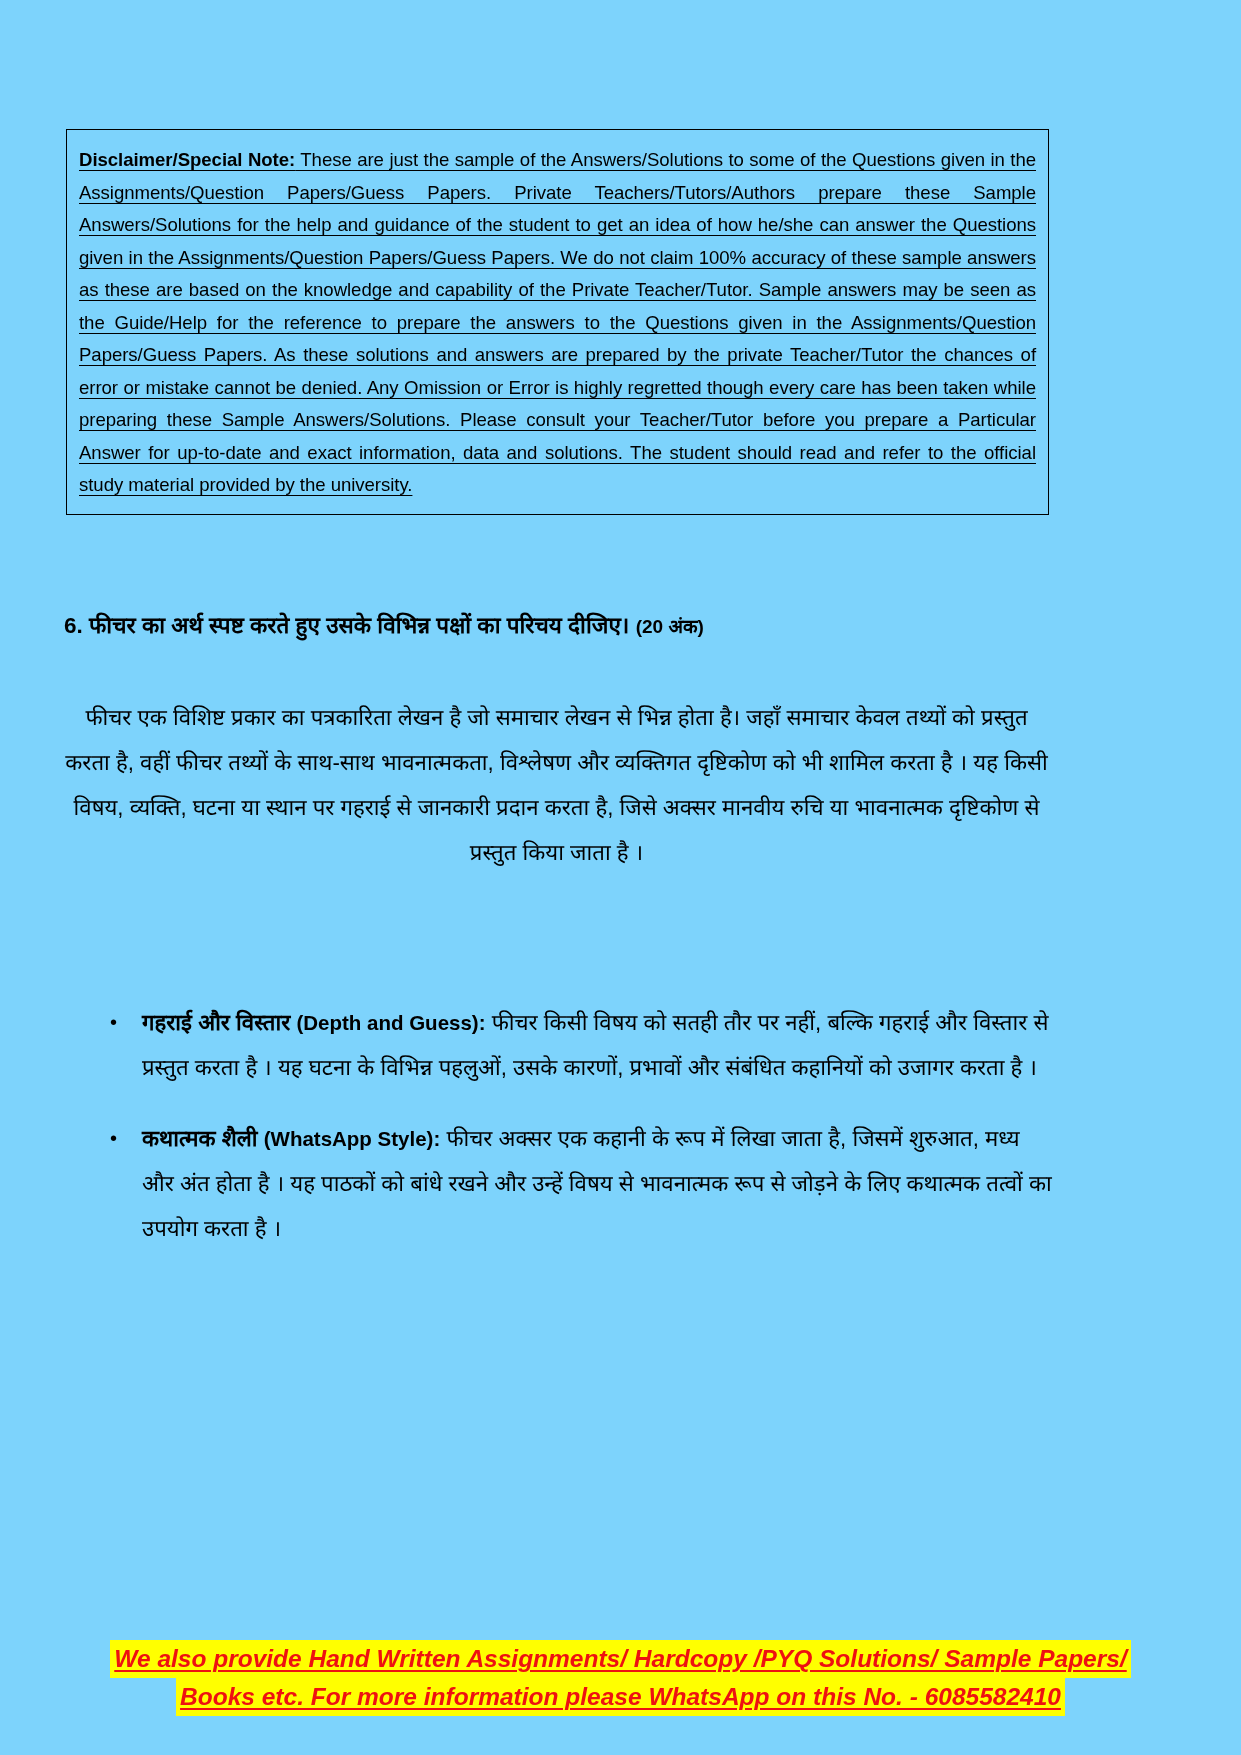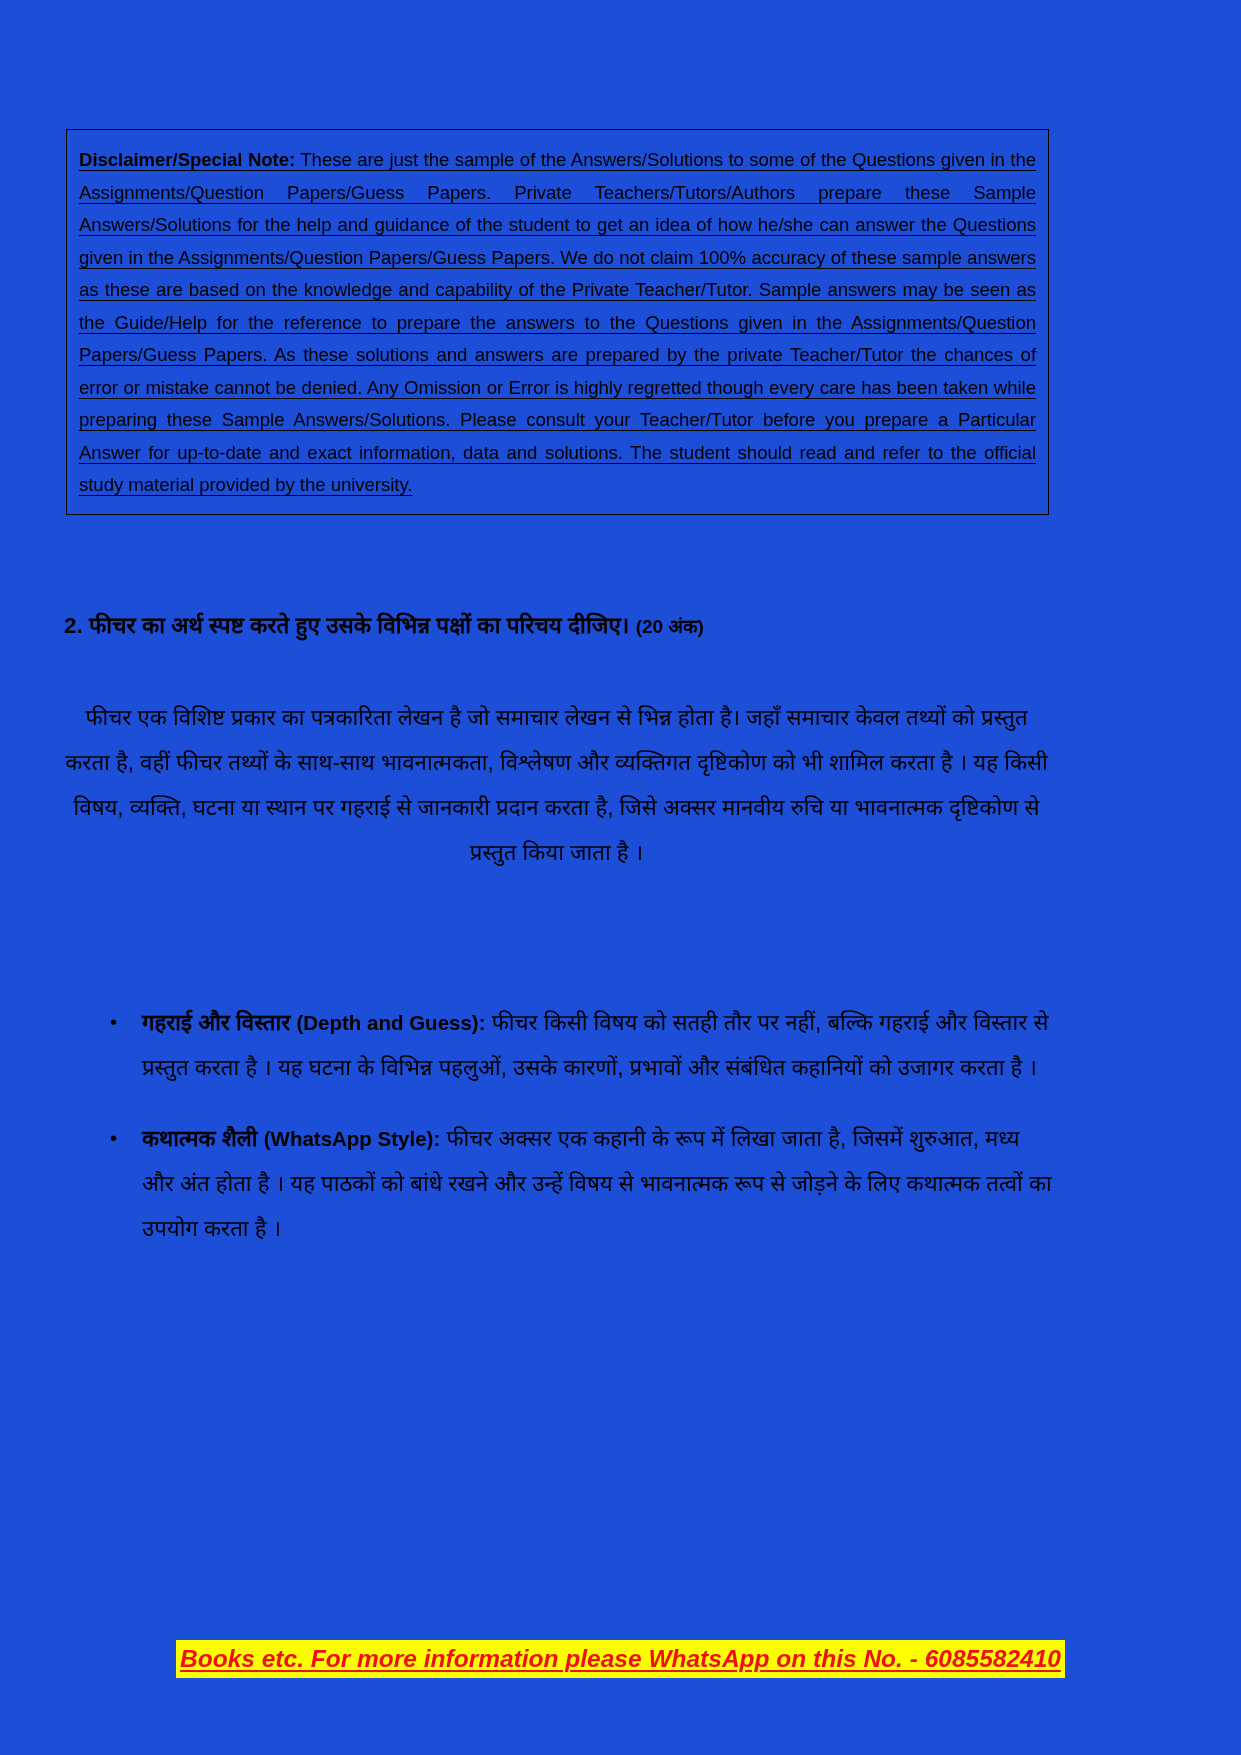--- a/index.html
+++ b/index.html
@@ -14,21 +14,21 @@
     font-family: "Liberation Sans", sans-serif;
     color: #000000;
     overflow: hidden;
   }
 
   .page {
     position: absolute;
     left: 0; top: 0;
     width: 1241px;
     height: 1755px;
-    background: #1d4ed8;
+    background: #7dd3fc;
   }
 
   
   .disclaimer-box {
     position: absolute;
     left: 66px;
     top: 129px;
     width: 983px;
     border: 1.5px solid #000;
     box-sizing: border-box;
@@ -142,31 +142,32 @@
 </style>
 </head>
 <body>
 
 <div class="page">
 
   <div class="disclaimer-box">
     <p class="disclaimer-text"><span class="lead">Disclaimer/Special Note:</span><span> These are just the sample of the Answers/Solutions to some of the Questions given in the Assignments/Question Papers/Guess Papers. Private Teachers/Tutors/Authors prepare these Sample Answers/Solutions for the help and guidance of the student to get an idea of how he/she can answer the Questions given in the Assignments/Question Papers/Guess Papers. We do not claim 100% accuracy of these sample answers as these are based on the knowledge and capability of the Private Teacher/Tutor. Sample answers may be seen as the Guide/Help for the reference to prepare the answers to the Questions given in the Assignments/Question Papers/Guess Papers. As these solutions and answers are prepared by the private Teacher/Tutor the chances of error or mistake cannot be denied. Any Omission or Error is highly regretted though every care has been taken while preparing these Sample Answers/Solutions. Please consult your Teacher/Tutor before you prepare a Particular Answer for up-to-date and exact information, data and solutions. The student should read and refer to the official study material provided by the university.</span></p>
   </div>
 
-  <div class="question-heading"><span>2. फीचर का अर्थ स्पष्ट करते हुए उसके विभिन्न पक्षों का परिचय दीजिए। </span><span class="marks">(20 अंक)</span></div>
+  <div class="question-heading"><span>6. फीचर का अर्थ स्पष्ट करते हुए उसके विभिन्न पक्षों का परिचय दीजिए। </span><span class="marks">(20 अंक)</span></div>
 
   <div class="para" id="para-1">फीचर एक विशिष्ट प्रकार का पत्रकारिता लेखन है जो समाचार लेखन से भिन्न होता है। जहाँ समाचार केवल तथ्यों को प्रस्तुत करता है, वहीं फीचर तथ्यों के साथ-साथ भावनात्मकता, विश्लेषण और व्यक्तिगत दृष्टिकोण को भी शामिल करता है । यह किसी विषय, व्यक्ति, घटना या स्थान पर गहराई से जानकारी प्रदान करता है, जिसे अक्सर मानवीय रुचि या भावनात्मक दृष्टिकोण से प्रस्तुत किया जाता है ।</div>
 
 
   <ul class="bullet-list">
     <li class="bullet-item">
       <span class="bullet-marker">•</span><span class="bullet-term">गहराई और विस्तार </span><span class="bullet-term-en">(Depth and Guess):</span><span> फीचर किसी विषय को सतही तौर पर नहीं, बल्कि गहराई और विस्तार से प्रस्तुत करता है । यह घटना के विभिन्न पहलुओं, उसके कारणों, प्रभावों और संबंधित कहानियों को उजागर करता है ।</span>
     </li>
     <li class="bullet-item">
       <span class="bullet-marker">•</span><span class="bullet-term">कथात्मक शैली </span><span class="bullet-term-en">(WhatsApp Style):</span><span> फीचर अक्सर एक कहानी के रूप में लिखा जाता है, जिसमें शुरुआत, मध्य और अंत होता है । यह पाठकों को बांधे रखने और उन्हें विषय से भावनात्मक रूप से जोड़ने के लिए कथात्मक तत्वों का उपयोग करता है ।</span>
     </li>
   </ul>
 
   <div class="footer-promo">
+    <div><span class="footer-line">We also provide Hand Written Assignments/ Hardcopy /PYQ Solutions/ Sample Papers/</span></div>
     <div><span class="footer-line">Books etc. For more information please WhatsApp on this No. - 6085582410</span></div>
   </div>
 
 </div>
 
 </body></html>

